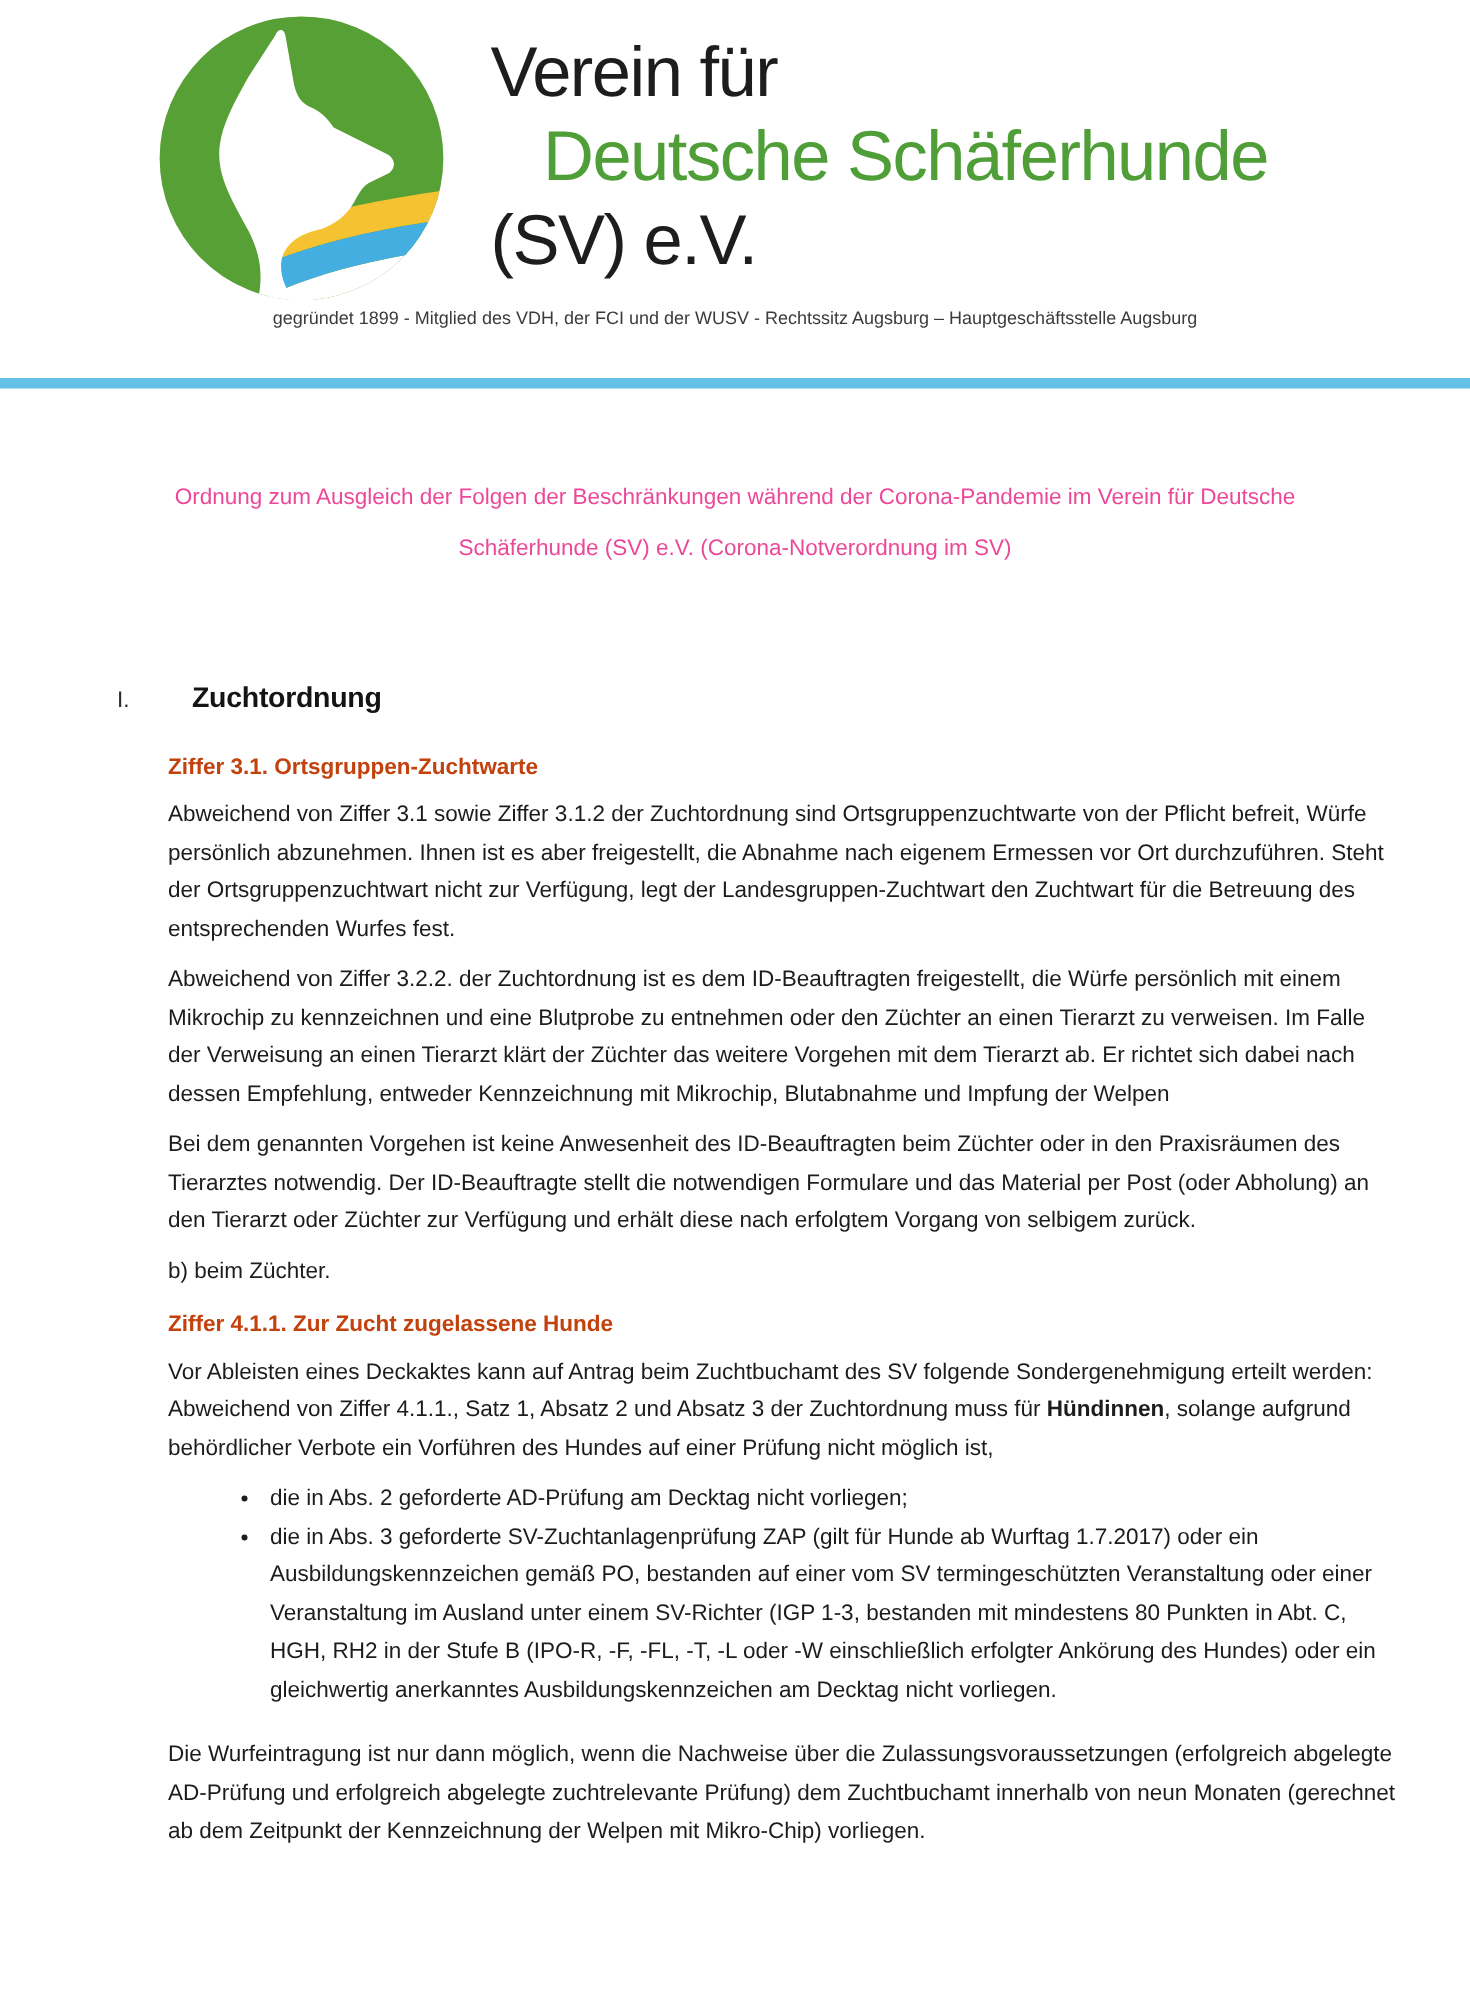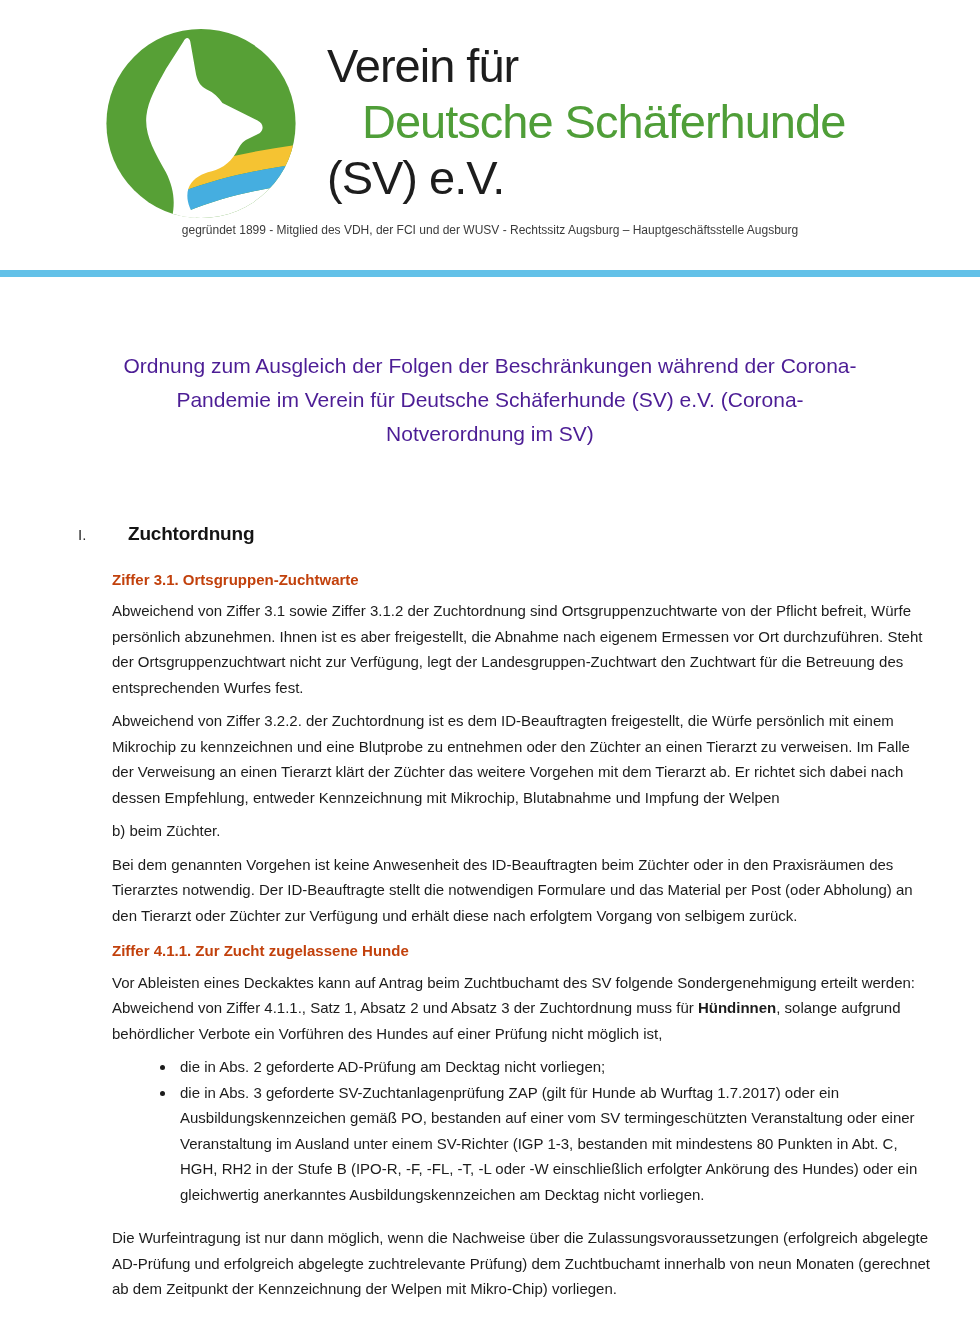--- a/index.html
+++ b/index.html
@@ -5,35 +5,35 @@
   html, body { margin: 0; padding: 0; }
   body {
     width: 980px;
     height: 1331px;
     overflow: hidden;
     background: #ffffff;
     font-family: "Liberation Sans", sans-serif;
     color: #1c1c1c;
   }
   
-  .logo-row { display: flex; align-items: flex-start; margin-left: 95px; padding-top: 26px; }
+  .logo-row { display: flex; align-items: flex-start; margin-left: 95px; padding-top: 8px; }
   .logo-svg { width: 212px; height: 195px; flex: 0 0 auto; }
   .org-name { margin-left: 20px; padding-top: 12px; font-size: 47px; line-height: 56px; color: #1d1d1d; letter-spacing: -1px; white-space: nowrap; }
   .org-name .l2 { color: #4f9e38; font-weight: normal; margin-left: 35px; }
   .tagline { text-align: center; font-size: 12px; color: #3b3b3b; margin-top: 2px; }
   .divider { height: 7px; background: #63c1e8; margin-top: 33px; }
   
   .doc-title {
     font-weight: normal;
-    font-size: 21px;
+    font-size: 15px;
     line-height: 34px;
-    color: #4c1d95;
+    color: #ec4899;
     text-align: center;
     max-width: 760px;
-    margin: 72px auto 0 auto;
+    margin: 56px auto 0 auto;
   }
   .version { text-align: center; font-size: 16px; color: #333333; margin-top: 46px; }
   
   main { padding: 60px 48px 0 112px; font-size: 15px; line-height: 25.5px; }
   .section-head { display: flex; align-items: baseline; margin: 0 0 6px 0; }
   .roman { width: 40px; margin-left: -34px; font-size: 15px; color: #2b2b2b; flex: 0 0 auto; }
   h2 { font-size: 19px; margin: 10px; color: #141414; letter-spacing: -0.2px; }
   h3 { font-size: 15px; margin: 10px 0 6px 0; color: #c2410c; }
   p { margin: 0 0 8px 0; }
   ul { list-style: disc outside; margin: 2px 0 10px 0; padding-left: 64px; }
@@ -95,22 +95,22 @@
 
     <div class="section-head">
       <span class="roman">I.</span>
       <h2>Zuchtordnung</h2>
     </div>
 
     <h3>Ziffer 3.1. Ortsgruppen-Zuchtwarte</h3>
     <p>Abweichend von Ziffer 3.1 sowie Ziffer 3.1.2 der Zuchtordnung sind Ortsgruppenzuchtwarte von der Pflicht befreit, Würfe persönlich abzunehmen. Ihnen ist es aber freigestellt, die Abnahme nach eigenem Ermessen vor Ort durchzuführen. Steht der Ortsgruppenzuchtwart nicht zur Verfügung, legt der Landesgruppen-Zuchtwart den Zuchtwart für die Betreuung des entsprechenden Wurfes fest.</p>
 
     <p>Abweichend von Ziffer 3.2.2. der Zuchtordnung ist es dem ID-Beauftragten freigestellt, die Würfe persönlich mit einem Mikrochip zu kennzeichnen und eine Blutprobe zu entnehmen oder den Züchter an einen Tierarzt zu verweisen. Im Falle der Verweisung an einen Tierarzt klärt der Züchter das weitere Vorgehen mit dem Tierarzt ab. Er richtet sich dabei nach dessen Empfehlung, entweder Kennzeichnung mit Mikrochip, Blutabnahme und Impfung der Welpen</p>
+    <p>Bei dem genannten Vorgehen ist keine Anwesenheit des ID-Beauftragten beim Züchter oder in den Praxisräumen des Tierarztes notwendig. Der ID-Beauftragte stellt die notwendigen Formulare und das Material per Post (oder Abholung) an den Tierarzt oder Züchter zur Verfügung und erhält diese nach erfolgtem Vorgang von selbigem zurück.</p>
     <p>b) beim Züchter.</p>
-    <p>Bei dem genannten Vorgehen ist keine Anwesenheit des ID-Beauftragten beim Züchter oder in den Praxisräumen des Tierarztes notwendig. Der ID-Beauftragte stellt die notwendigen Formulare und das Material per Post (oder Abholung) an den Tierarzt oder Züchter zur Verfügung und erhält diese nach erfolgtem Vorgang von selbigem zurück.</p>
 
     <h3>Ziffer 4.1.1. Zur Zucht zugelassene Hunde</h3>
     <p><span>Vor Ableisten eines Deckaktes kann auf Antrag beim Zuchtbuchamt des SV folgende Sondergenehmigung erteilt werden:</span><br><span>Abweichend von Ziffer 4.1.1., Satz 1, Absatz 2 und Absatz 3 der Zuchtordnung muss für </span><b>Hündinnen</b><span>, solange aufgrund behördlicher Verbote ein Vorführen des Hundes auf einer Prüfung nicht möglich ist,</span></p>
 
     <ul>
       <li>die in Abs. 2 geforderte AD-Prüfung am Decktag nicht vorliegen;</li>
       <li>die in Abs. 3 geforderte SV-Zuchtanlagenprüfung ZAP (gilt für Hunde ab Wurftag 1.7.2017) oder ein Ausbildungskennzeichen gemäß PO, bestanden auf einer vom SV termingeschützten Veranstaltung oder einer Veranstaltung im Ausland unter einem SV-Richter (IGP 1-3, bestanden mit mindestens 80 Punkten in Abt. C, HGH, RH2 in der Stufe B (IPO-R, -F, -FL, -T, -L oder -W einschließlich erfolgter Ankörung des Hundes) oder ein gleichwertig anerkanntes Ausbildungskennzeichen am Decktag nicht vorliegen.</li>
     </ul>
 
     <p class="closing">Die Wurfeintragung ist nur dann möglich, wenn die Nachweise über die Zulassungsvoraussetzungen (erfolgreich abgelegte AD-Prüfung und erfolgreich abgelegte zuchtrelevante Prüfung) dem Zuchtbuchamt innerhalb von neun Monaten (gerechnet ab dem Zeitpunkt der Kennzeichnung der Welpen mit Mikro-Chip) vorliegen.</p>

